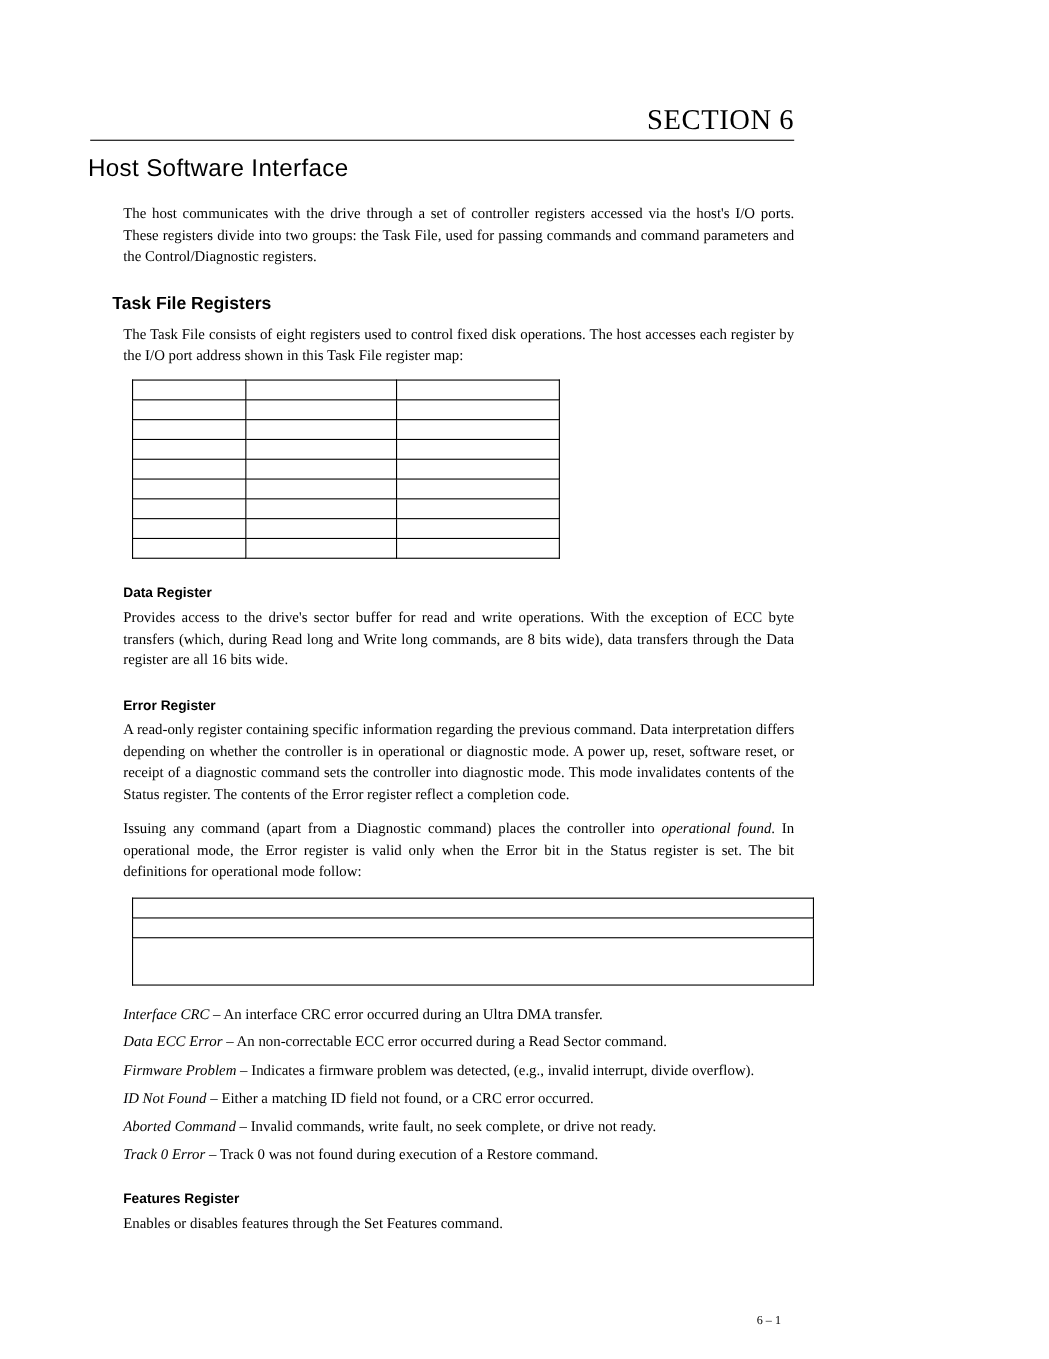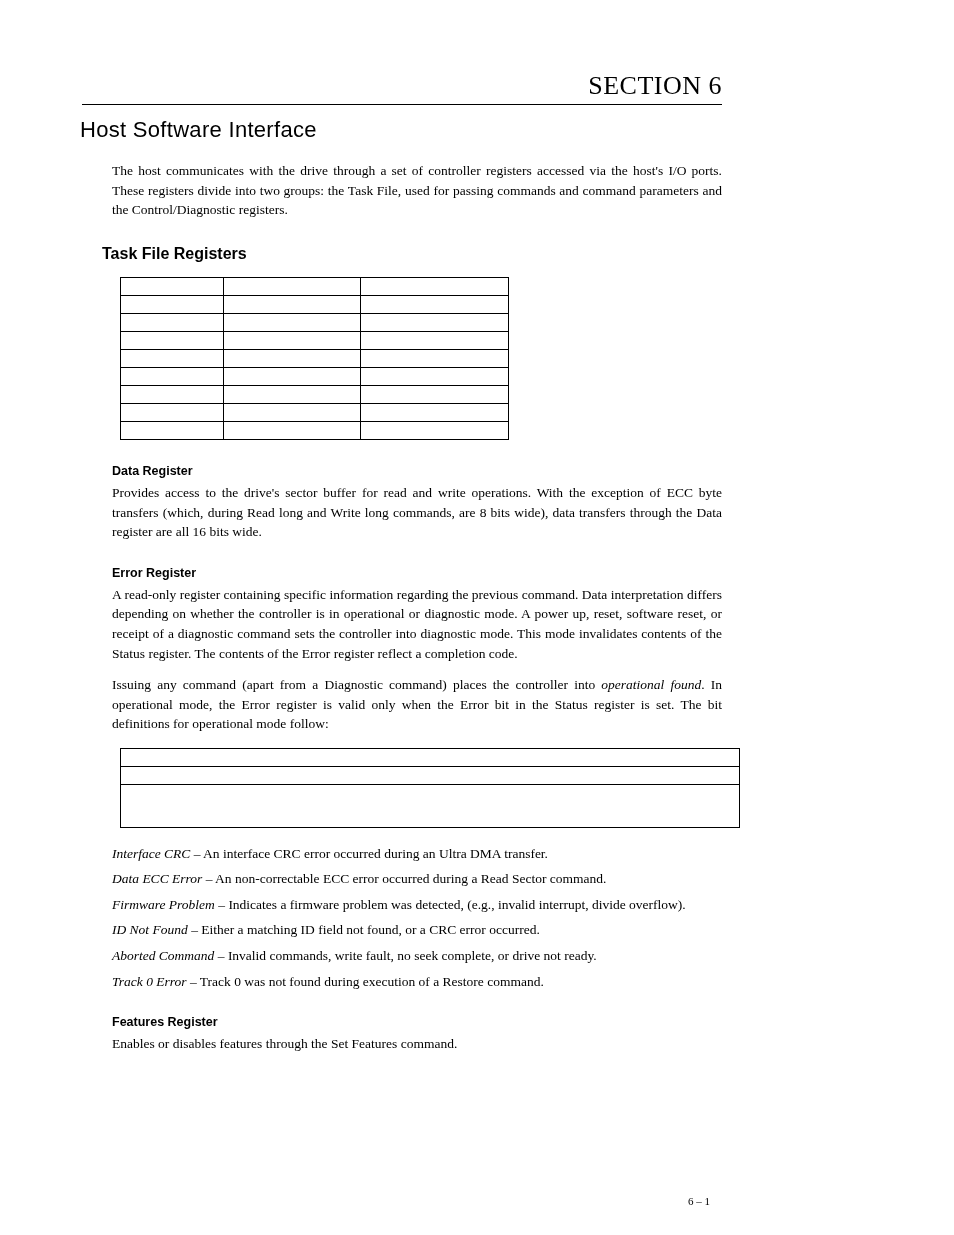--- a/index.html
+++ b/index.html
@@ -1,16 +1,16 @@
 <!DOCTYPE html>
 <html><head>
 <meta charset="utf-8">
 <style>
 body{margin:0;background:#fff;font-family:Georgia,"Times New Roman",serif;color:#000}
-.page{width:804px;height:1235px;padding:71px 82px 0;box-sizing:border-box;position:relative}
+.page{width:804px;height:1235px;padding:94px 82px 0;box-sizing:border-box;position:relative}
 .sec{font-size:26px;text-align:right;letter-spacing:.5px;font-variant:small-caps}
 .rule{border:0;border-top:1px solid #000;margin:3px 0 0}
 h1{font-family:Arial,Helvetica,sans-serif;font-weight:400;font-size:22px;margin:12px 0 18px -2px;letter-spacing:.3px}
 .body{margin-left:30px;font-size:13.5px;line-height:1.45;text-align:justify}
 h2{font-family:Arial,Helvetica,sans-serif;font-weight:700;font-size:16px;margin:22px 0 6px -10px}
 h3{font-family:Arial,Helvetica,sans-serif;font-weight:700;font-size:12.5px;margin:22px 0 3px 0}
 p{margin:0 0 12px 0}
 .tfmap{border-collapse:collapse;margin:12px 0 0 8px}
 .tfmap td{border:1px solid #000;height:15px}
 .tfmap .c0{width:100px}.tfmap .c1{width:134px}.tfmap .c2{width:145px}
@@ -26,20 +26,21 @@
 <body>
 
 <div class="page">
  <div class="sec">SECTION 6</div>
  <hr class="rule">
  <h1>Host Software Interface</h1>
  <div class="body">
   <p>The host communicates with the drive through a set of controller registers accessed via the host's I/O ports. These registers divide into two groups: the Task File, used for passing commands and command parameters and the Control/Diagnostic registers.</p>
 
   <h2>Task File Registers</h2>
+  <p>The Task File consists of eight registers used to control fixed disk operations. The host accesses each register by the I/O port address shown in this Task File register map:</p>
 
   <table class="tfmap">
    <tbody>
           <tr>
             <td class="c0"></td>
             <td class="c1"></td>
             <td class="c2"></td>
           </tr>
    <tr>
             <td class="c0"></td>

